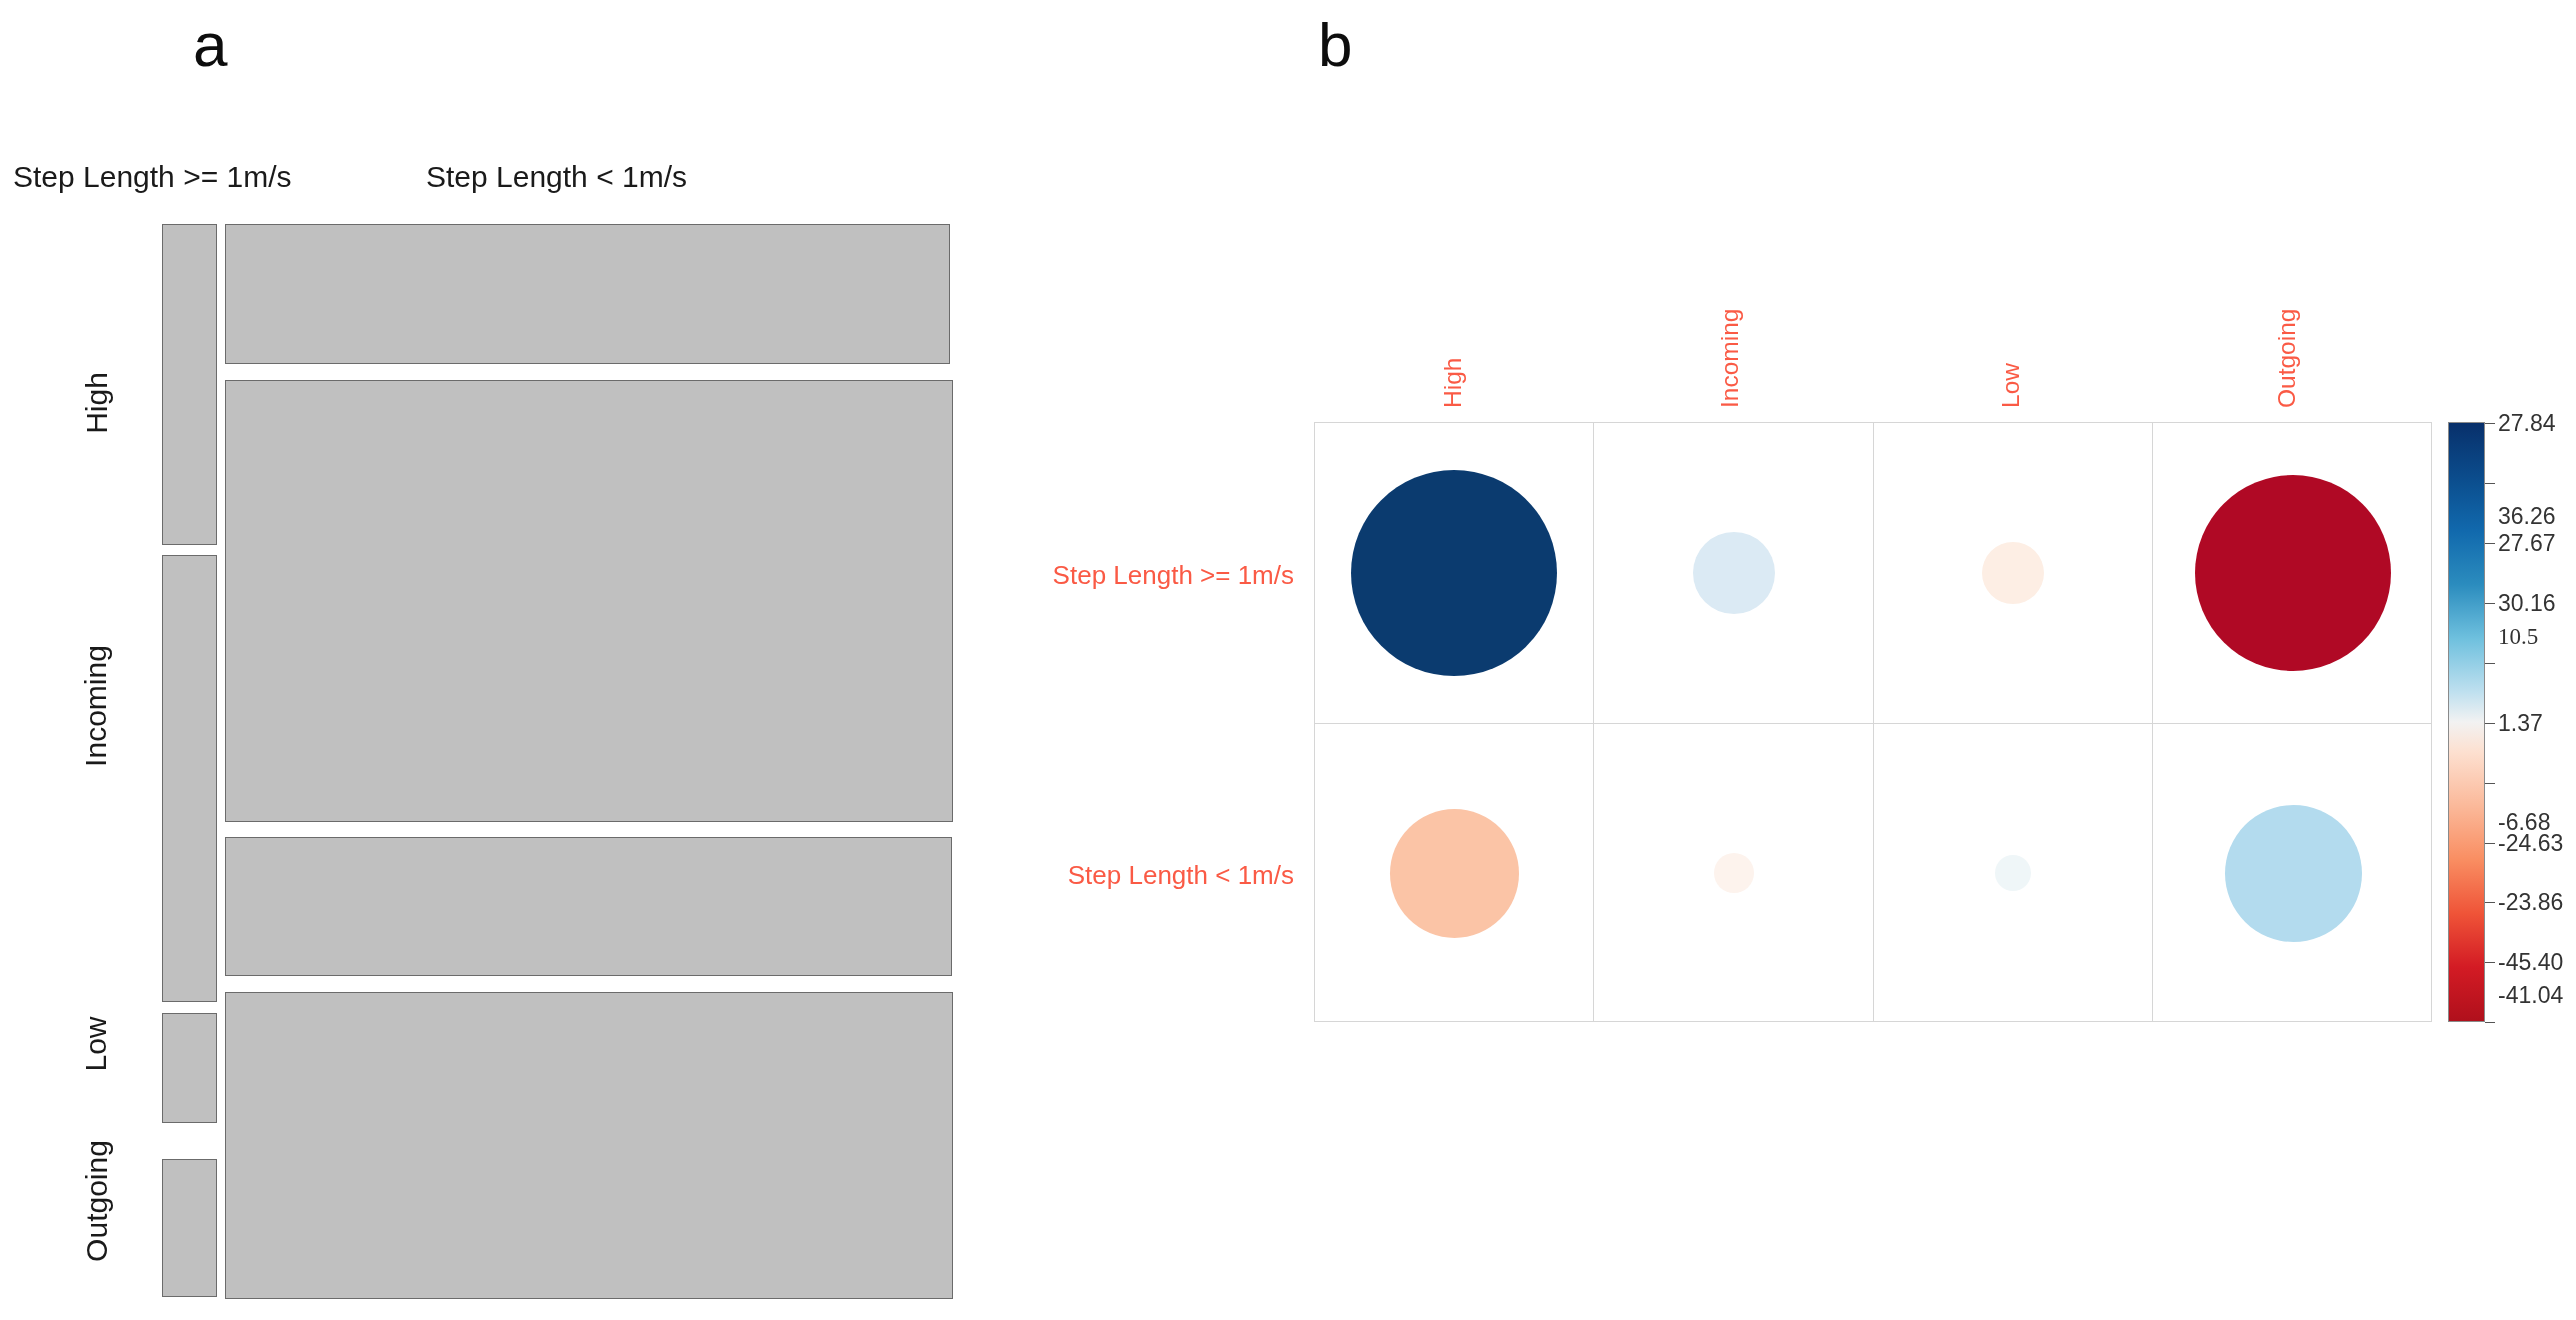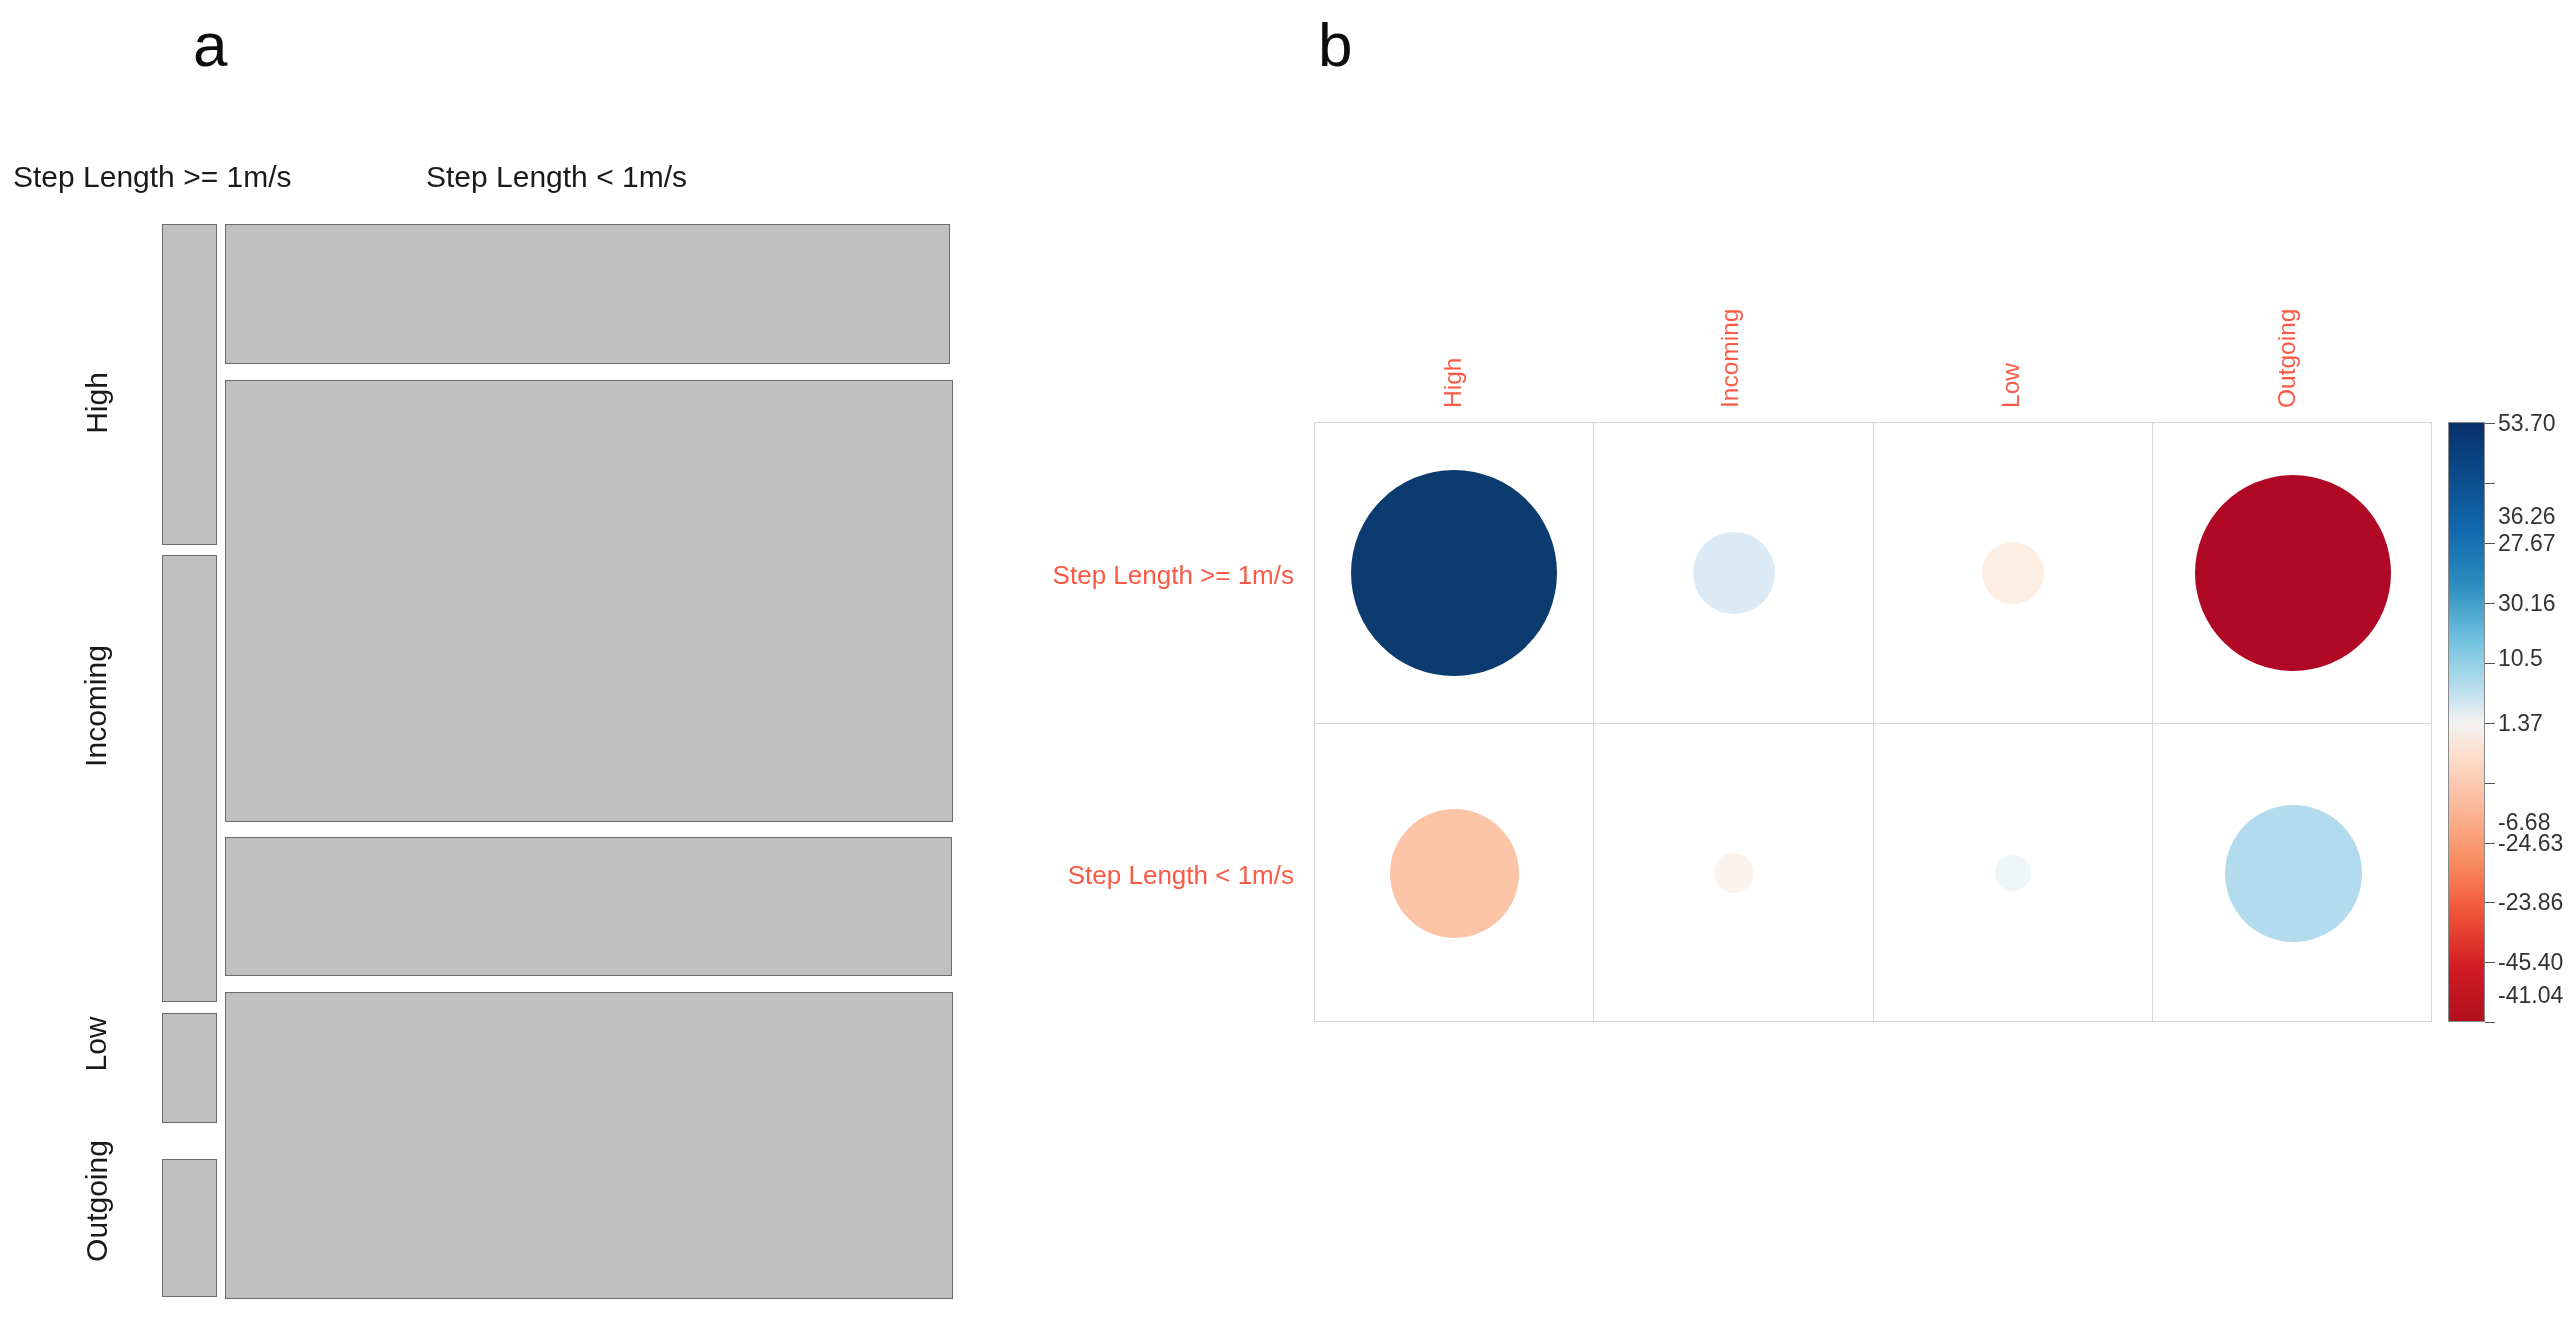--- a/index.html
+++ b/index.html
@@ -167,25 +167,25 @@
     <div class="cbar-tick" style="top:543px;"></div>
     <div class="cbar-tick" style="top:603px;"></div>
     <div class="cbar-tick" style="top:663px;"></div>
     <div class="cbar-tick" style="top:723px;"></div>
     <div class="cbar-tick" style="top:783px;"></div>
     <div class="cbar-tick" style="top:843px;"></div>
     <div class="cbar-tick" style="top:902px;"></div>
     <div class="cbar-tick" style="top:962px;"></div>
     <div class="cbar-tick" style="top:1022px;"></div>
 
-    <div class="cbar-lab" style="top:423px;">53.70</div>
+    <div class="cbar-lab" style="top:423px;">27.84</div>
     <div class="cbar-lab" style="top:483px;margin-top:33px;">36.26</div>
     <div class="cbar-lab" style="top:543px;">27.67</div>
     <div class="cbar-lab" style="top:603px;">30.16</div>
-    <div class="cbar-lab" style="top:658px;">10.5</div>
+    <div class="cbar-lab" style="top:637px;font-family:Liberation Serif, serif;">10.5</div>
     <div class="cbar-lab" style="top:723px;">1.37</div>
     <div class="cbar-lab" style="top:822px;">-6.68</div>
     <div class="cbar-lab" style="top:843px;">-24.63</div>
     <div class="cbar-lab" style="top:902px;">-23.86</div>
     <div class="cbar-lab" style="top:962px;">-45.40</div>
     <div class="cbar-lab" style="top:995px;">-41.04</div>
 
   </div>
 
 </div>

